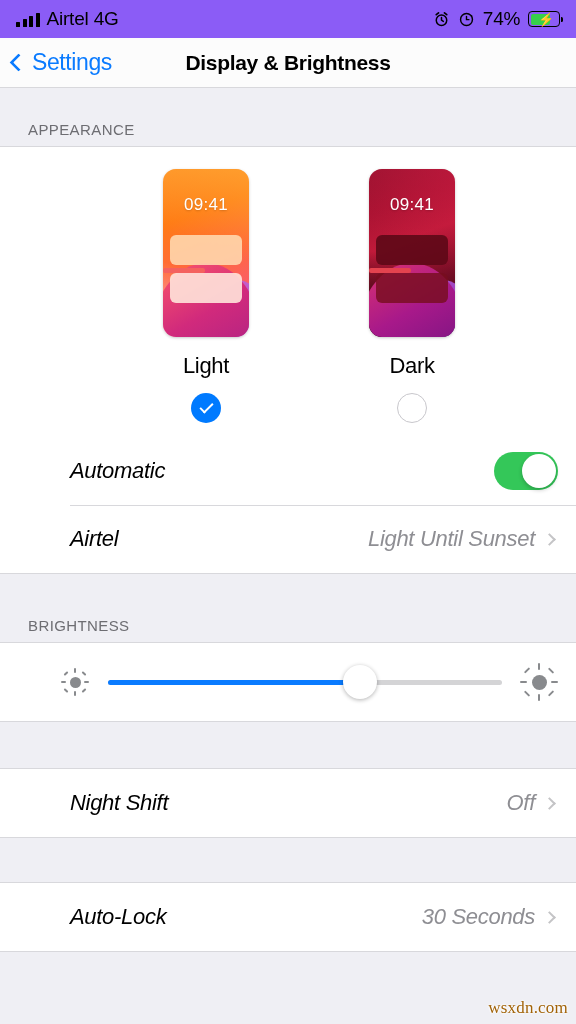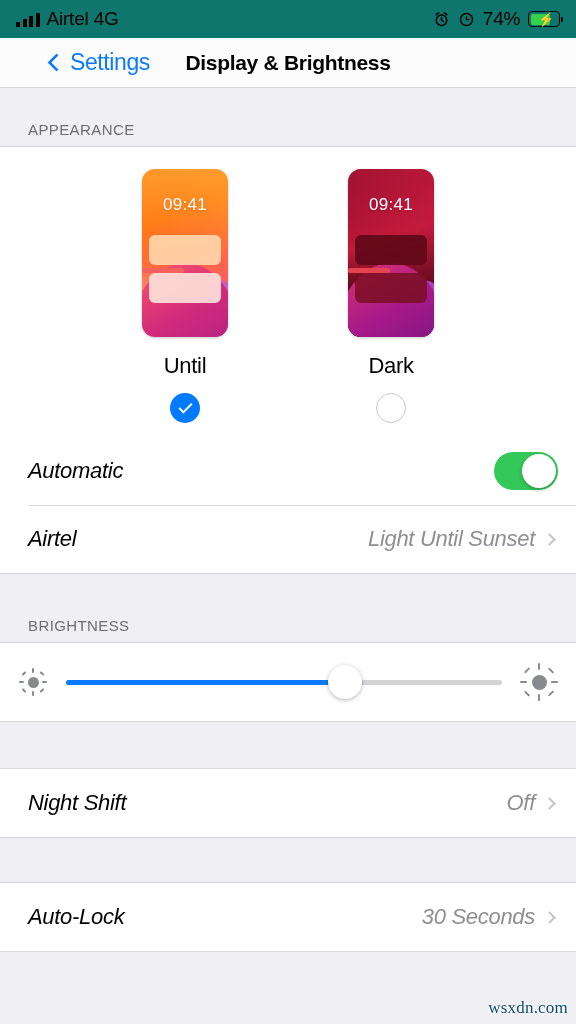--- a/index.html
+++ b/index.html
@@ -7,21 +7,21 @@
     width: 576px; height: 1024px;
     background: #ffffff;
     font-family: "Liberation Sans", sans-serif;
     -webkit-font-smoothing: antialiased;
     overflow: hidden;
   }
   #screen { position: relative; width: 576px; height: 1024px; background: #efeff4; }
 
   
   .statusbar {
-    height: 38px; background: #0f766e;
+    height: 38px; background: #8b5cf6;
     display: flex; align-items: center; justify-content: space-between;
     padding: 0 16px; position: relative; gap: 32px;
   }
   .sb-left { display: flex; align-items: center; gap: 7px; }
   .sig { display: flex; align-items: flex-end; gap: 2.5px; height: 15px; }
   .sig i { width: 4px; background: #000; border-radius: 0.5px; display: block; }
   .sig i:nth-child(1) { height: 5px; }
   .sig i:nth-child(2) { height: 8px; }
   .sig i:nth-child(3) { height: 11px; }
   .sig i:nth-child(4) { height: 14px; }
@@ -44,42 +44,41 @@
   .bolt {
     position: absolute; left: 9px; top: 1px; font-size: 13px; color: #fff;
     line-height: 14px; font-weight: bold;
   }
 
   
   .navbar {
     height: 50px; background: #fcfcfc;
     display: flex; align-items: center; position: relative;
     border-bottom: 0.5px solid #d8d8dc;
-    padding-left: 38px;
   }
   .back { display: flex; align-items: center; padding-left: 12px; cursor: pointer; }
   .back-chev {
     width: 13px; height: 13px; border-left: 3.3px solid #0a7bff; border-bottom: 3.3px solid #0a7bff;
     transform: rotate(45deg); margin-right: 7px; border-radius: 1px;
   }
   .back-label { font-size: 23px; color: #0a7bff; letter-spacing: -0.4px; }
   .nav-title {
     position: absolute; left: 0; right: 0; text-align: center;
     font-size: 21px; font-weight: bold; color: #000; letter-spacing: -0.3px;
     pointer-events: none;
   }
 
   
   .gap { background: #efeff4; }
   .section-header {
     background: #efeff4; color: #6d6d72; font-size: 15px;
     letter-spacing: 0.4px; padding: 0 14px 8px 28px;
     display: flex; align-items: flex-end; height: 100%;
   }
-  .group { background: #ffffff; border-top: 0.5px solid #d8d8dc; border-bottom: 0.5px solid #d8d8dc; }
+  .group { background: #ffffff; border-top: 0.5px solid #d8d8dc; border-bottom: 0.5px solid #d8d8dc; padding-left: 42px; }
   .row {
     display: flex; align-items: center; justify-content: space-between;
     height: 68px; padding: 0 18px 0 28px; position: relative; background: #fff; font-style: italic;
   }
   .row + .row:before {
     content: ""; position: absolute; left: 28px; right: 0; top: 0;
     height: 0.5px; background: #d8d8dc;
   }
   .row-label { font-size: 22px; color: #000; letter-spacing: -0.3px; }
   .row-right { display: flex; align-items: center; gap: 10px; }
@@ -188,21 +187,21 @@
     box-shadow: 0 1px 4px rgba(0,0,0,0.3);
   }
   .sun { position: relative; flex: none; }
   .sun .core { border-radius: 50%; background: #888a8d; position: absolute; }
   .sun .ray { position: absolute; background: #888a8d; border-radius: 1px; }
   .sun-sm { width: 30px; height: 30px; }
   .sun-lg { width: 38px; height: 38px; }
 
   .watermark {
     position: absolute; right: 8px; bottom: 6px;
-    font-size: 17px; color: #0c4a6e; letter-spacing: 0.2px;
+    font-size: 17px; color: #a16207; letter-spacing: 0.2px;
     font-family: "Liberation Serif", serif; z-index: 40;
     text-shadow: 0 0 3px #fff, 0 0 3px #fff, 0 0 2px #fff;
   }
 </style>
 </head>
 <body>
 
 <div id="screen">
 
   <div class="statusbar">
@@ -253,21 +252,21 @@
         <div class="theme">
           <div class="phone ph-light">
             <div class="wash"></div>
             <div class="time">09:41</div>
             <div class="card c1"></div>
             <div class="stripe"></div>
             <div class="card c2"></div>
             <div class="dune2"></div>
             <div class="dune"></div>
           </div>
-          <div class="theme-name">Until</div>
+          <div class="theme-name">Light</div>
           <div class="radio on">
             <span class="tick"></span>
           </div>
         </div>
 
         <div class="theme">
           <div class="phone ph-dark">
             <div class="wash"></div>
             <div class="time">09:41</div>
             <div class="card c1"></div>

